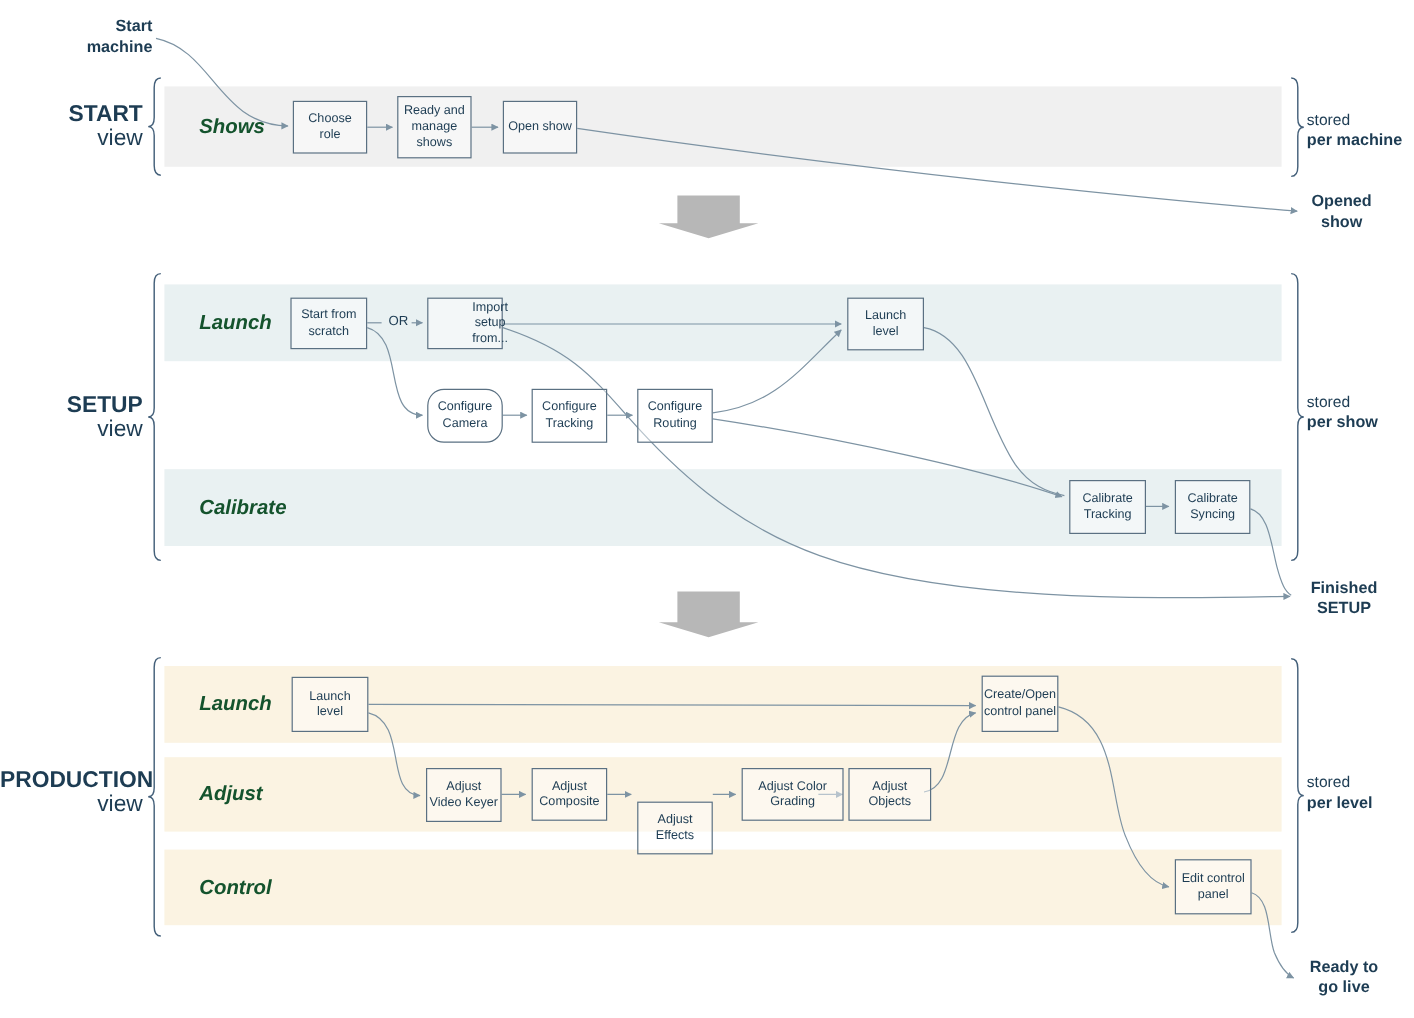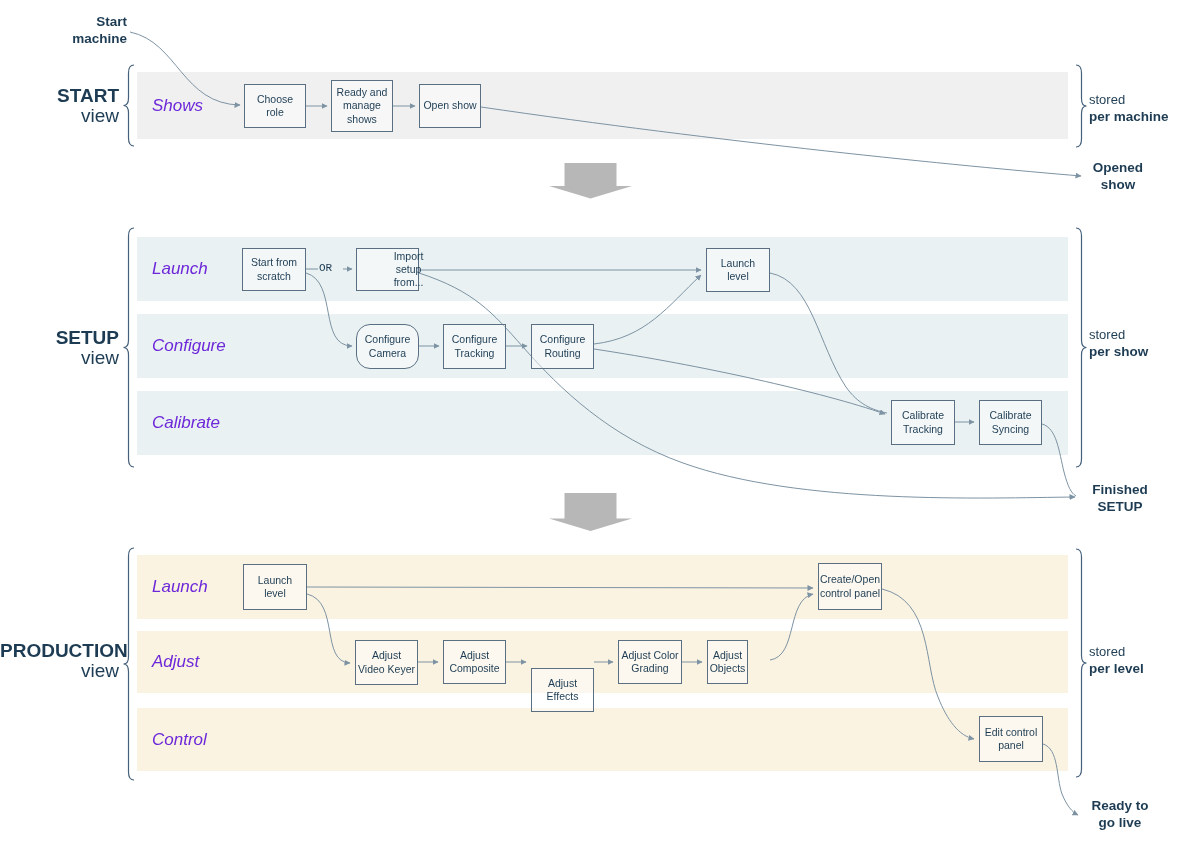--- a/index.html
+++ b/index.html
@@ -3,49 +3,46 @@
 <meta charset="utf-8">
 <style>
   html,body{margin:0;padding:0;background:#ffffff;}
   .stage{position:relative;width:1178px;height:848px;background:#fff;
          font-family:"Liberation Sans",sans-serif;color:#1d3c53;overflow:hidden;}
   .stage svg{position:absolute;left:0;top:0;}
   .lane{position:absolute;left:137px;width:931px;display:flex;align-items:center;}
   .lane-gray{background:#f0f0f0;}
   .lane-setup{background:#e9f1f2;}
   .lane-prod{background:#fbf3e2;}
-  .lane-label{font-style:italic;font-size:17px;color:#6d28d9;margin-left:15px;}
+  .lane-label{font-style:italic;font-size:17px;color:#14532d;margin-left:29px;font-weight:bold;}
   .box{position:absolute;box-sizing:border-box;border:1px solid #5a7082;
        background:rgba(255,255,255,0.45);display:flex;align-items:center;justify-content:center;
        text-align:center;font-size:10.5px;line-height:1.25;color:#1d3c53;padding:2px;}
   .view-title{position:absolute;left:0;width:119px;text-align:right;line-height:20px;}
   .view-title .t{font-size:19px;font-weight:bold;}
   .view-title .s{font-size:19px;font-weight:normal;}
   .stored{position:absolute;left:1089px;font-size:13px;line-height:16.5px;text-align:left;}
   .stored .b{font-weight:bold;font-size:13.5px;}
   .terminal{position:absolute;font-weight:bold;font-size:13.5px;line-height:17px;
             white-space:pre-line;color:#1d3c53;}
   .t-right{text-align:right;}
   .t-center{text-align:center;}
-  .or-label{position:absolute;left:319px;top:262px;width:26px;
-            font-size:11px;color:#1d3c53;font-family:Liberation Mono, monospace;}
+  .or-label{position:absolute;left:319px;top:262px;width:26px;text-align:center;
+            font-size:11px;color:#1d3c53;}
 </style>
 </head>
 <body>
 
 <div class="stage">
 
   <div class="lane lane-gray" style="top:72px;height:67px;">
     <span class="lane-label">Shows</span>
   </div>
   <div class="lane lane-setup" style="top:237px;height:64px;">
     <span class="lane-label">Launch</span>
-  </div>
-  <div class="lane lane-setup" style="top:314px;height:64px;">
-    <span class="lane-label">Configure</span>
   </div>
   <div class="lane lane-setup" style="top:391px;height:64px;">
     <span class="lane-label">Calibrate</span>
   </div>
   <div class="lane lane-prod" style="top:555px;height:64px;">
     <span class="lane-label">Launch</span>
   </div>
   <div class="lane lane-prod" style="top:631px;height:62px;">
     <span class="lane-label">Adjust</span>
   </div>
@@ -143,24 +140,24 @@
     </div>
   <div class="box" style="left:355px;top:640px;width:63px;height:45px;">
       <span>Adjust Video Keyer</span>
     </div>
   <div class="box" style="left:443px;top:640px;width:63px;height:44px;">
       <span>Adjust Composite</span>
     </div>
   <div class="box" style="left:531px;top:640px;width:63px;height:44px;margin-top:28px;">
       <span>Adjust Effects</span>
     </div>
-  <div class="box" style="left:618px;top:640px;width:64px;height:44px;">
+  <div class="box" style="left:618px;top:640px;width:85px;height:44px;">
       <span>Adjust Color Grading</span>
     </div>
-  <div class="box" style="left:707px;top:640px;width:41px;height:44px;">
+  <div class="box" style="left:707px;top:640px;width:69px;height:44px;">
       <span>Adjust Objects</span>
     </div>
   <div class="box" style="left:979px;top:716px;width:64px;height:46px;">
       <span>Edit control panel</span>
     </div>
 
   <div class="or-label">OR</div>
 
   <div class="view-title" style="top:86px;">
     <div class="t">START</div>

